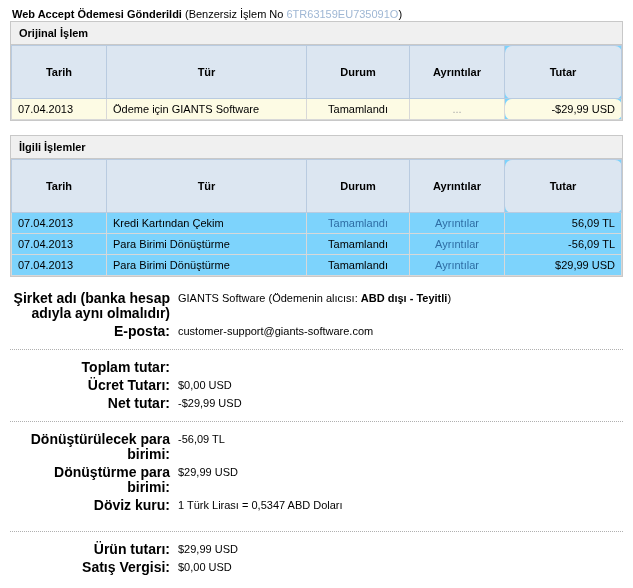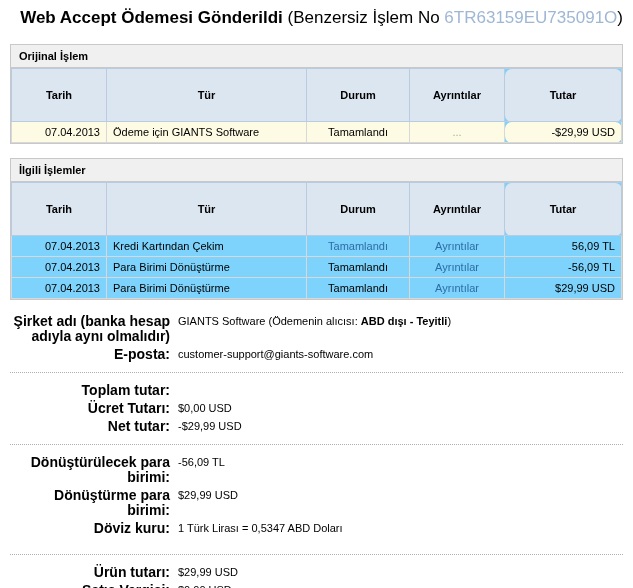--- a/index.html
+++ b/index.html
@@ -15,24 +15,23 @@
     color: #000000;
     overflow: hidden;
   }
   .page {
     padding: 8px 10px 0 10px;
     box-sizing: border-box;
     width: 633px;
   }
   
   .page-header {
-    font-size: 17px;
-    margin: 0 0 16px 2px;
+    font-size: 11px;
+    margin: 0 0 1px 2px;
     white-space: nowrap;
-    text-align: right;
   }
   .page-header .title {
     font-weight: bold;
   }
   .page-header .txnid {
     color: #9fb7d4;
   }
   
   .section {
     border: 1px solid #c8c8c8;
@@ -60,21 +59,21 @@
     white-space: nowrap;
   }
   table.tbl td {
     border: 1px solid #d8d8d8;
     padding: 4px 6px;
     vertical-align: top;
   }
   .row-highlight td {
     background: #fdfbe4;
   }
-  .c-date   { width: 82px;  text-align: right; }
+  .c-date   { width: 82px;  text-align: left; }
   .c-type   { text-align: left; }
   .c-status { width: 90px;  text-align: center; }
   .c-det    { width: 82px;  text-align: center; }
   .c-amt    { width: 104px; text-align: right; border-radius: 7px; }
   a.lnk {
     color: #2e6da4;
     text-decoration: none;
     cursor: pointer;
   }
   .muted-link { color: #a9a9a9; }

